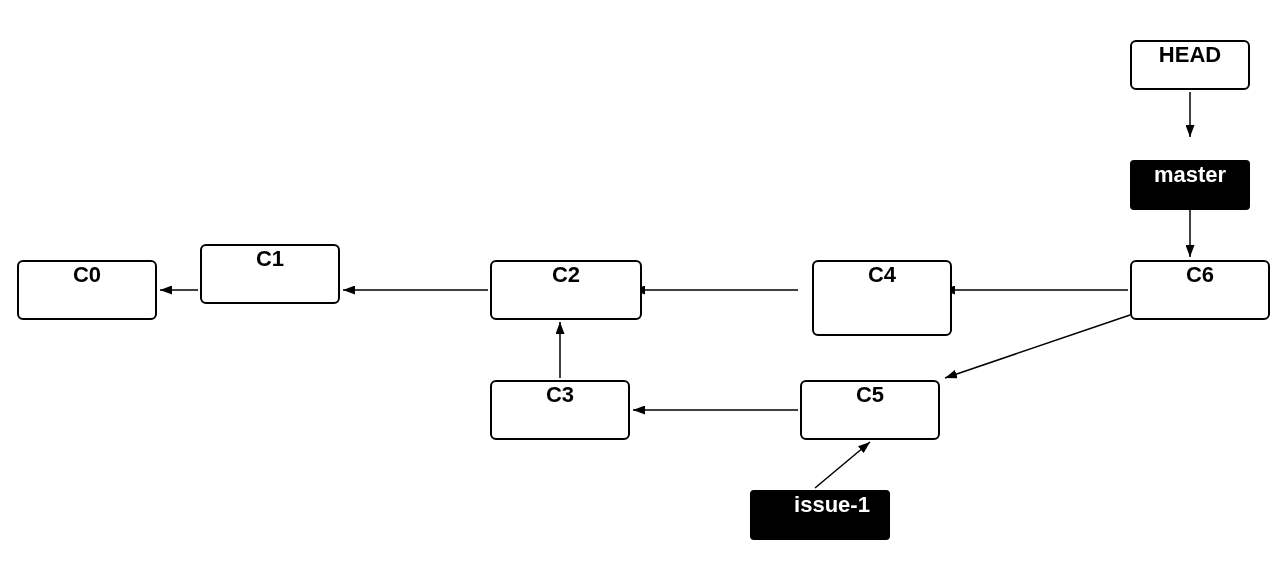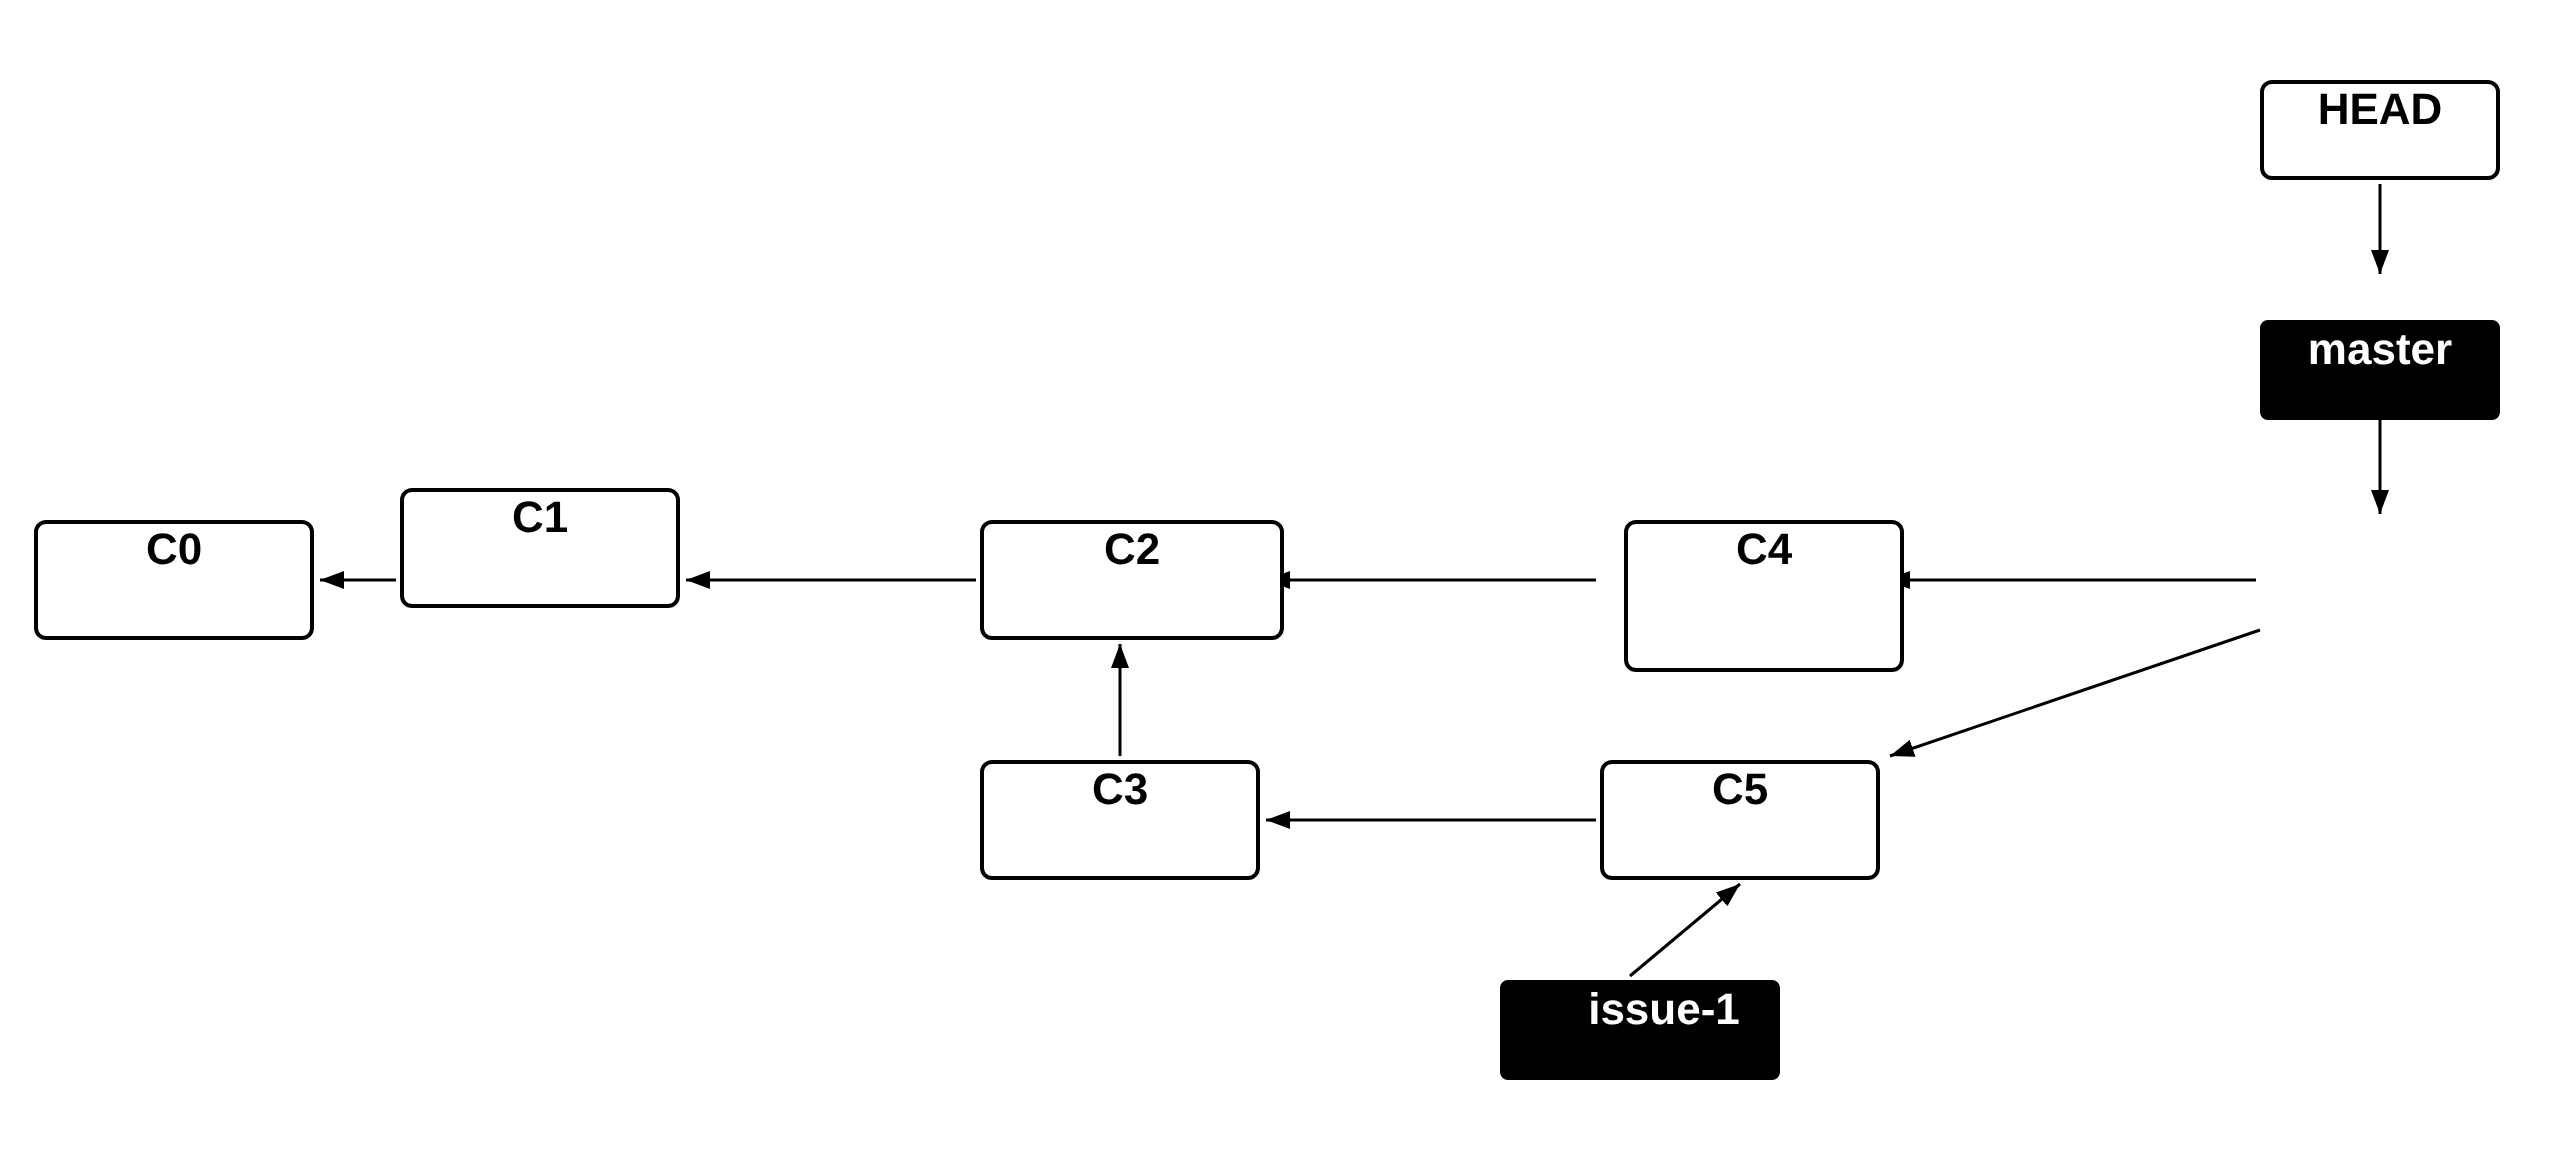--- a/index.html
+++ b/index.html
@@ -83,20 +83,23 @@
   </svg>
 
   <div class="node node-outline" style="left:1130px; top:40px; width:120px; height:50px;">
     <span>HEAD</span>
   </div>
 
   <div class="node node-filled" style="left:1130px; top:132px; width:120px; height:50px;margin-top:28px;">
     <span>master</span>
   </div>
 
+  <div class="node node-outline" style="left:1130px; top:260px; width:140px; height:60px;">
+    <span>C6</span>
+  </div>
 
   <div class="node node-outline" style="left:812px; top:260px; width:140px; height:76px;">
     <span>C4</span>
   </div>
 
   <div class="node node-outline" style="left:490px; top:260px; width:152px; height:60px;">
     <span>C2</span>
   </div>
 
   <div class="node node-outline" style="left:200px; top:244px; width:140px; height:60px;">

